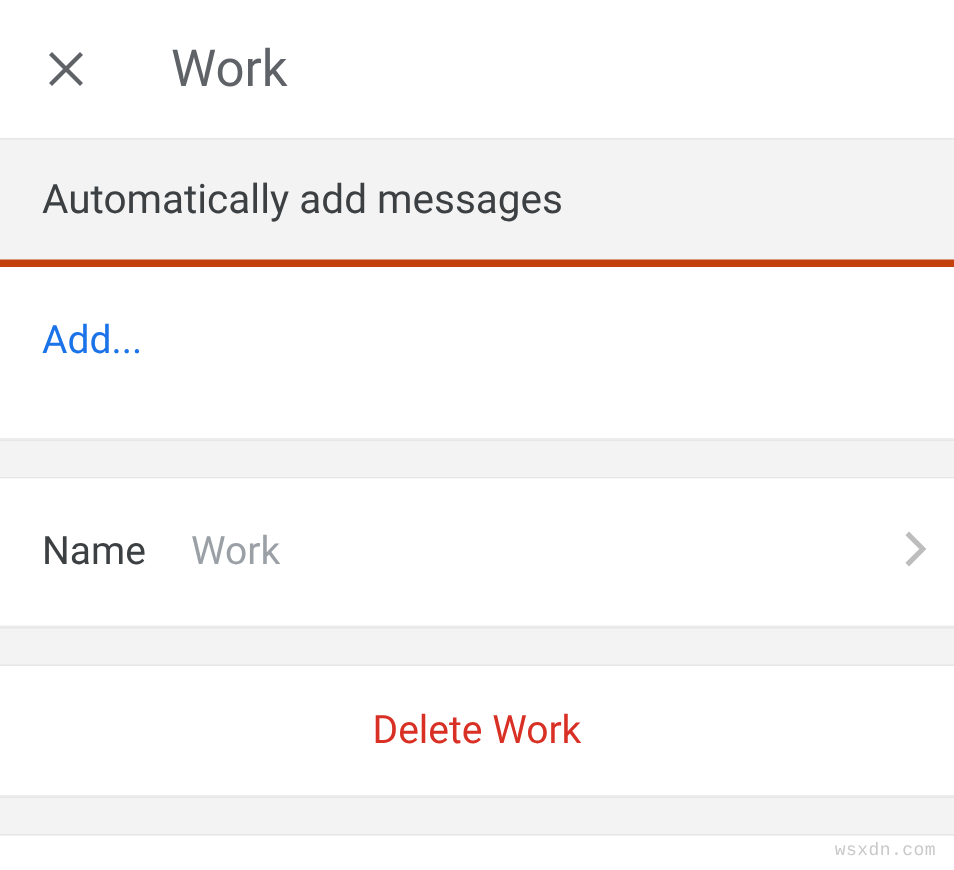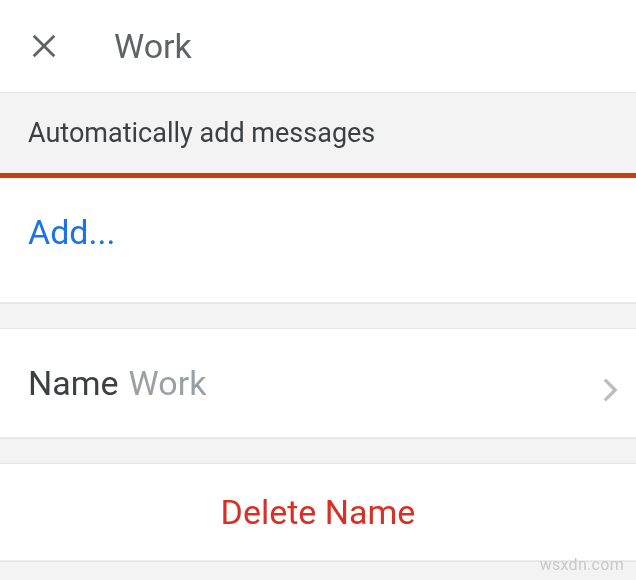--- a/index.html
+++ b/index.html
@@ -41,39 +41,40 @@
       background: #f3f3f3;
       border-top: 1px solid #e6e6e6;
       border-bottom: 5px solid #c2410c;
       padding: 24px 28px;
       font-size: 27px;
       color: #3c4043;
     }
     .row {
       background: #fff;
       padding: 28px 28px;
-      font-size: 34px;
+      font-size: 26px;
       border-bottom: 1px solid #ececec;
     }
     .add-row {
       color: #1a73e8;
       cursor: pointer;
       padding: 34px 28px 50px 28px;
     }
     .spacer {
       background: #f3f3f3;
       height: 26px;
       border-top: 1px solid #e6e6e6;
       border-bottom: 1px solid #e6e6e6;
     }
     .name-row {
       display: flex;
-      align-items: flex-end;
+      align-items: flex-start;
       cursor: pointer;
       padding: 34px 18px 34px 28px;
+      gap: 20px;
     }
     .name-label {
       color: #3c4043;
       margin-right: 10px;
     }
     .name-value {
       color: #9aa0a6;
       flex: 1;
     }
     .chevron {
@@ -85,23 +86,24 @@
       text-align: center;
       color: #d93025;
       cursor: pointer;
       padding: 28px;
       border-bottom: 1px solid #ececec;
     }
     .watermark {
       position: absolute;
       bottom: 6px;
       right: 12px;
-      font-size: 16px;
+      font-size: 12px;
       color: #c9c9c9;
       letter-spacing: 0.3px;
+      font-family: Liberation Mono, monospace;
     }
   </style>
 </head>
 <body>
 
 <div class="header">
   <div class="close-icon">
     <svg width="28" height="28" viewBox="0 0 24 24">
       <line x1="4" y1="4" x2="20" y2="20" stroke="#5f6368" stroke-width="2.4" stroke-linecap="square"></line>
       <line x1="20" y1="4" x2="4" y2="20" stroke="#5f6368" stroke-width="2.4" stroke-linecap="square"></line>
@@ -121,17 +123,17 @@
   <span class="name-value">Work</span>
   <span class="chevron">
     <svg width="16" height="26" viewBox="0 0 12 20">
       <polyline points="2,2 10,10 2,18" fill="none" stroke="#bdbdbd" stroke-width="2.6" stroke-linecap="butt" stroke-linejoin="miter"></polyline>
     </svg>
   </span>
 </div>
 
 <div class="spacer"></div>
 
-<div class="row delete-row">Delete Name</div>
+<div class="row delete-row">Delete Work</div>
 
 <div class="spacer"></div>
 
 <div class="watermark">wsxdn.com</div>
 
 </body></html>

